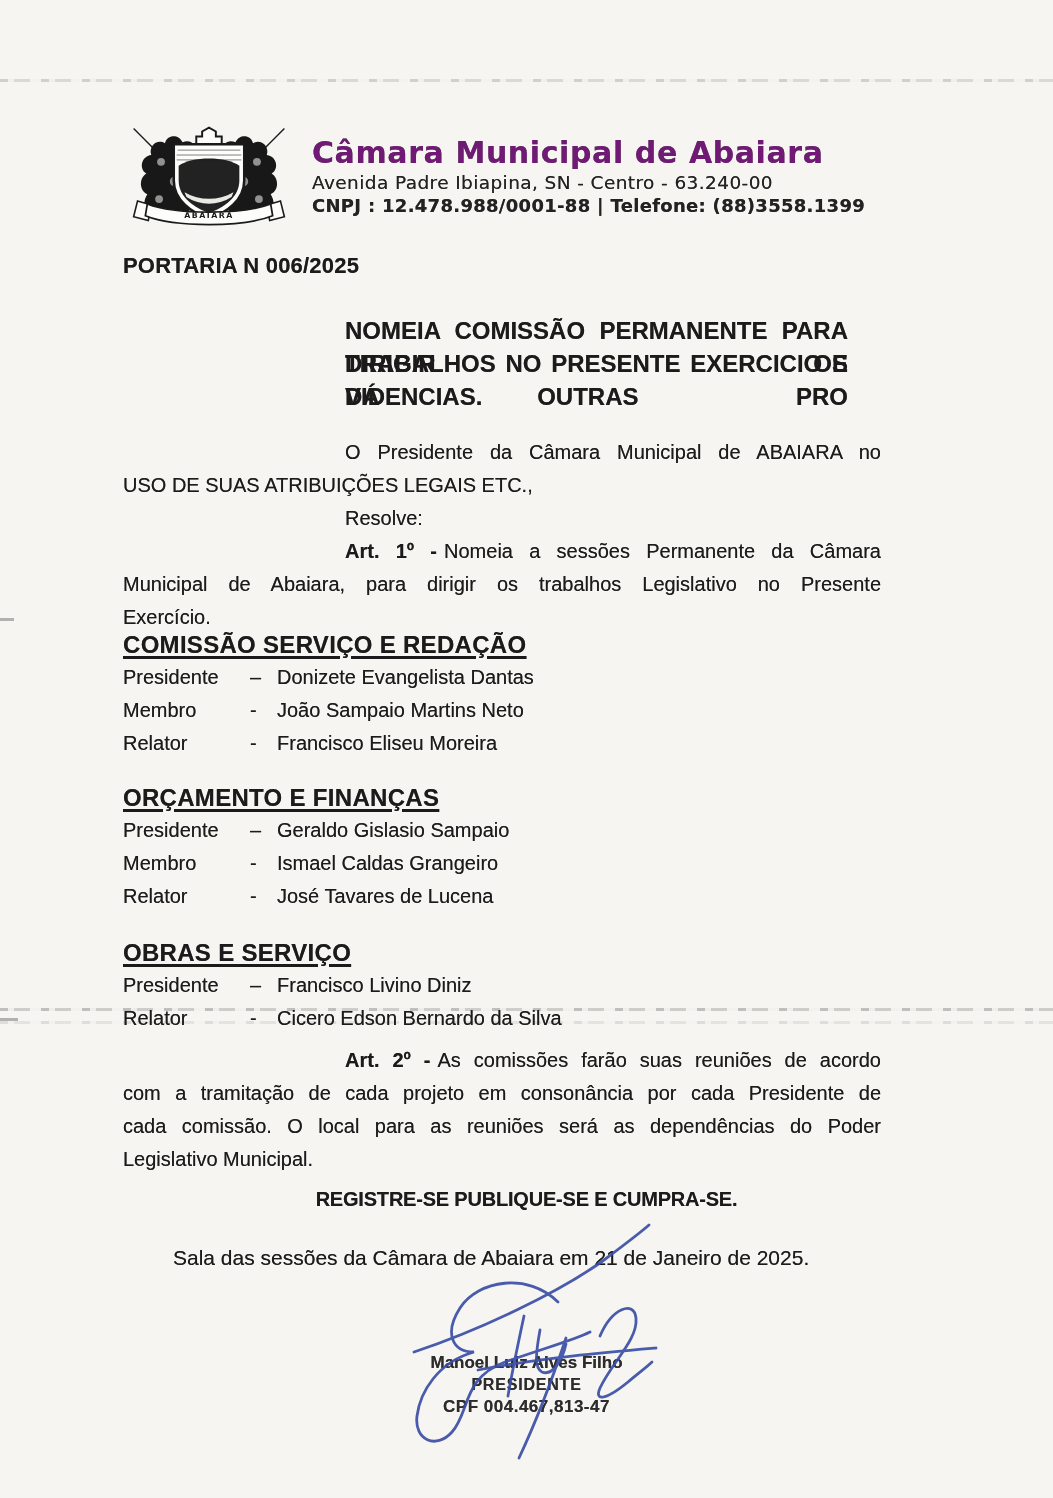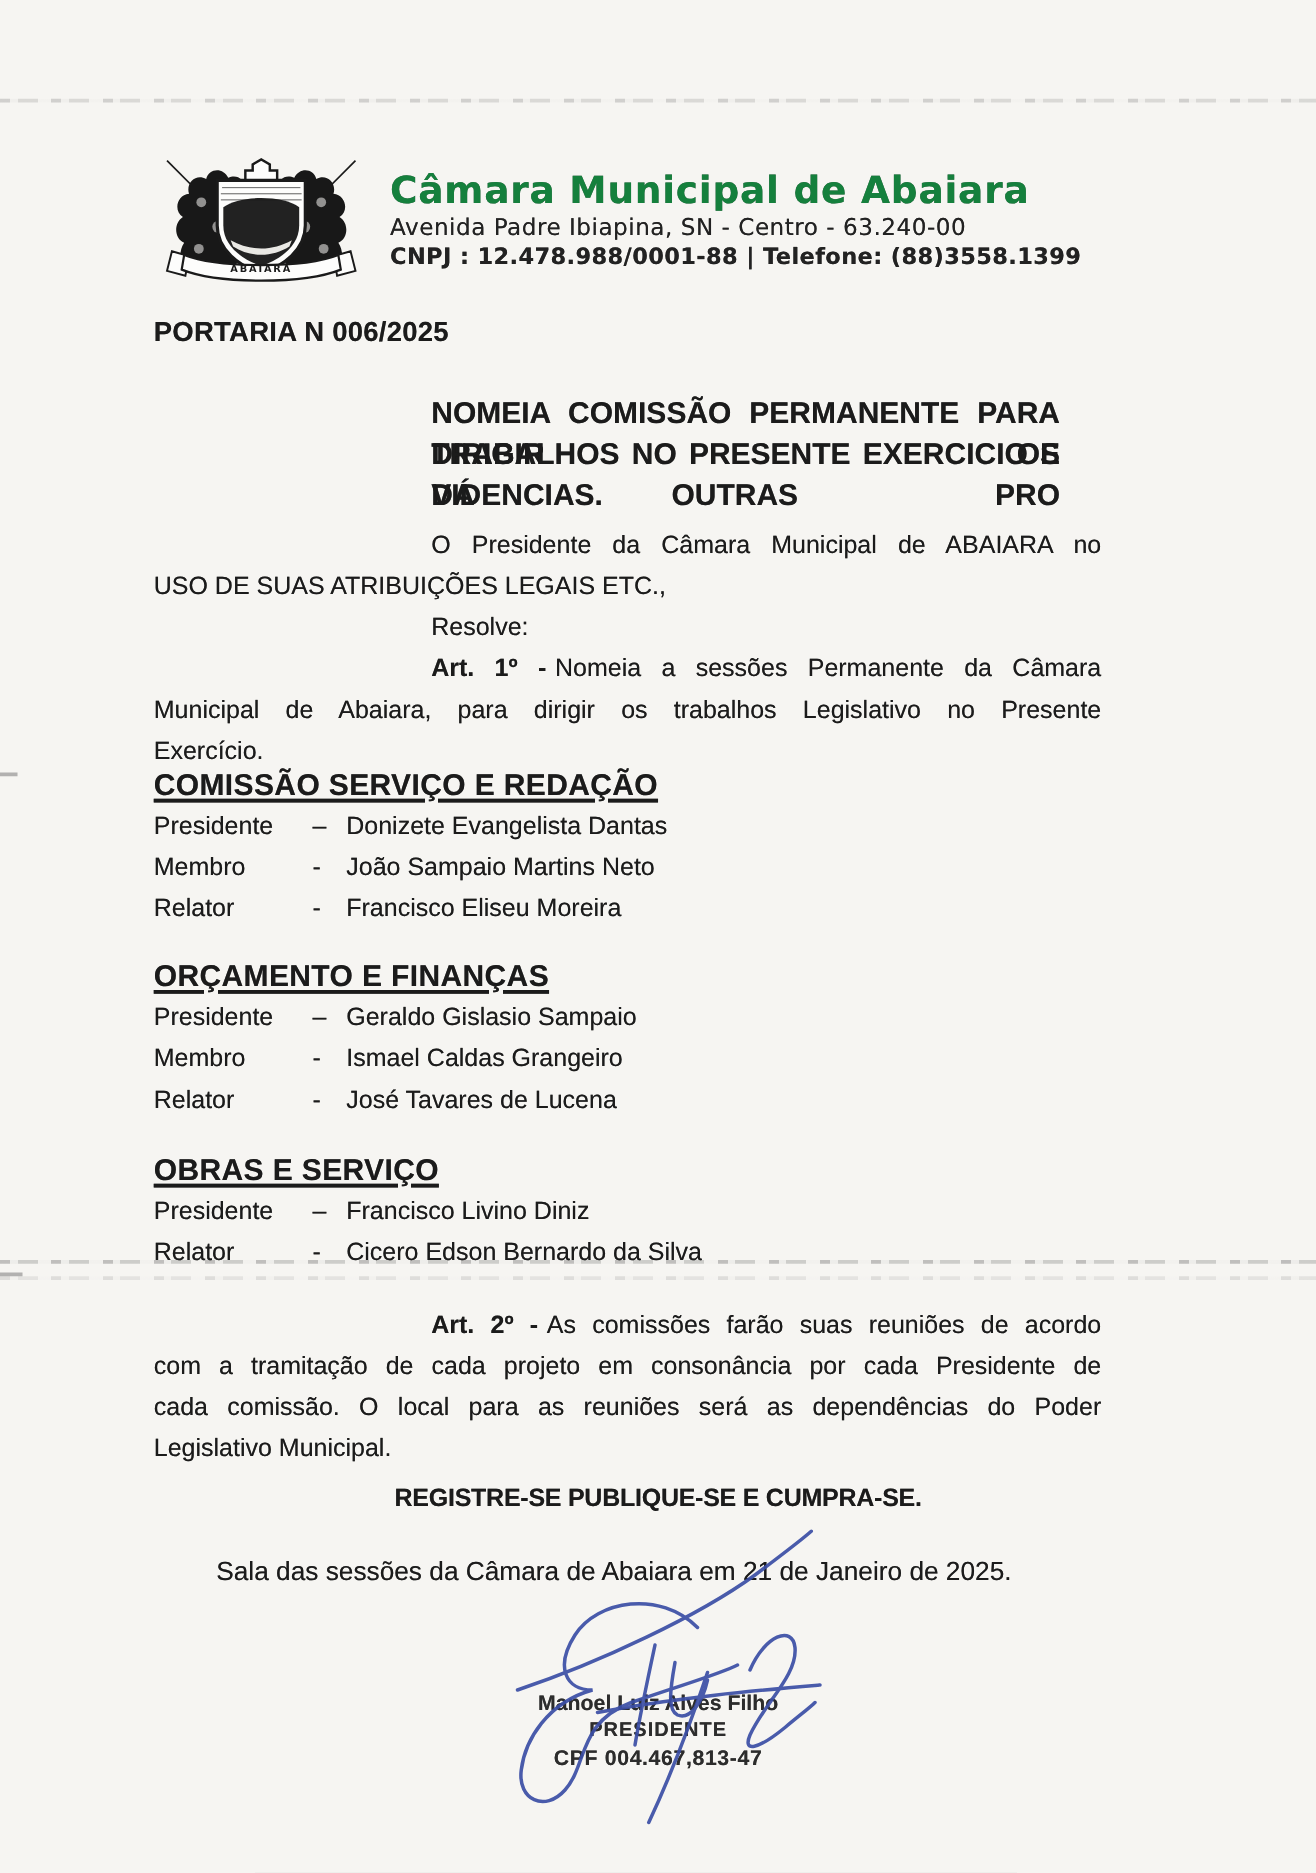--- a/index.html
+++ b/index.html
@@ -25,32 +25,32 @@
   }
   .scanline.top{top:79px;opacity:.55;}
   .scanline.mid1{top:1008px;opacity:.8;}
   .scanline.mid2{top:1021px;opacity:.35;}
   .edge-mark{position:absolute;left:0;height:3px;background:rgba(110,110,110,.5);filter:blur(.3px);}
 
   
   .header{position:absolute;top:122px;left:116px;display:flex;align-items:flex-start;}
   .crest{width:186px;height:114px;flex:0 0 auto;}
   .header-text{margin-left:10px;padding-top:14px;font-family:"DejaVu Sans", sans-serif;}
-  .org-name{font-size:30px;font-weight:800;letter-spacing:.6px;color:#15803d;line-height:1.1;}
+  .org-name{font-size:30px;font-weight:800;letter-spacing:.6px;color:#701a75;line-height:1.1;}
   .org-address{font-size:18.5px;font-weight:400;letter-spacing:.4px;margin-top:3px;color:#222;}
   .org-contact{font-size:18px;font-weight:700;letter-spacing:.3px;margin-top:2px;color:#222;}
 
   
   .portaria{position:absolute;top:253px;left:123px;font-size:22px;font-weight:700;letter-spacing:.2px;}
 
   .summary{position:absolute;top:314px;left:345px;width:503px;font-weight:700;font-size:24px;}
   .summary .ln{height:33px;line-height:33px;white-space:nowrap;}
   .summary .ln.stretch{text-align:justify;text-align-last:justify;white-space:normal;}
 
-  .bodyflow{position:absolute;top:420px;left:123px;width:758px;font-size:20px;}
+  .bodyflow{position:absolute;top:436px;left:123px;width:758px;font-size:20px;}
   .ln{height:33px;line-height:33px;}
   .ln.stretch{text-align:justify;text-align-last:justify;}
   .ln.ind{padding-left:222px;}
   .bold{font-weight:400;}
   .art-label{font-weight:700;margin-right:7px;}
 
   .committee{margin-top:0;}
   .committee.c1{margin-top:-6px;}
   .committee.c2{margin-top:21px;}
   .committee.c3{margin-top:23px;}

